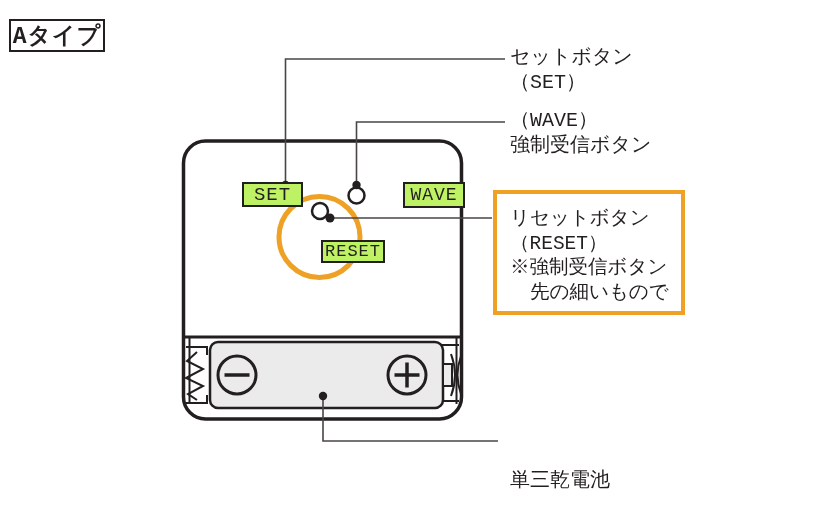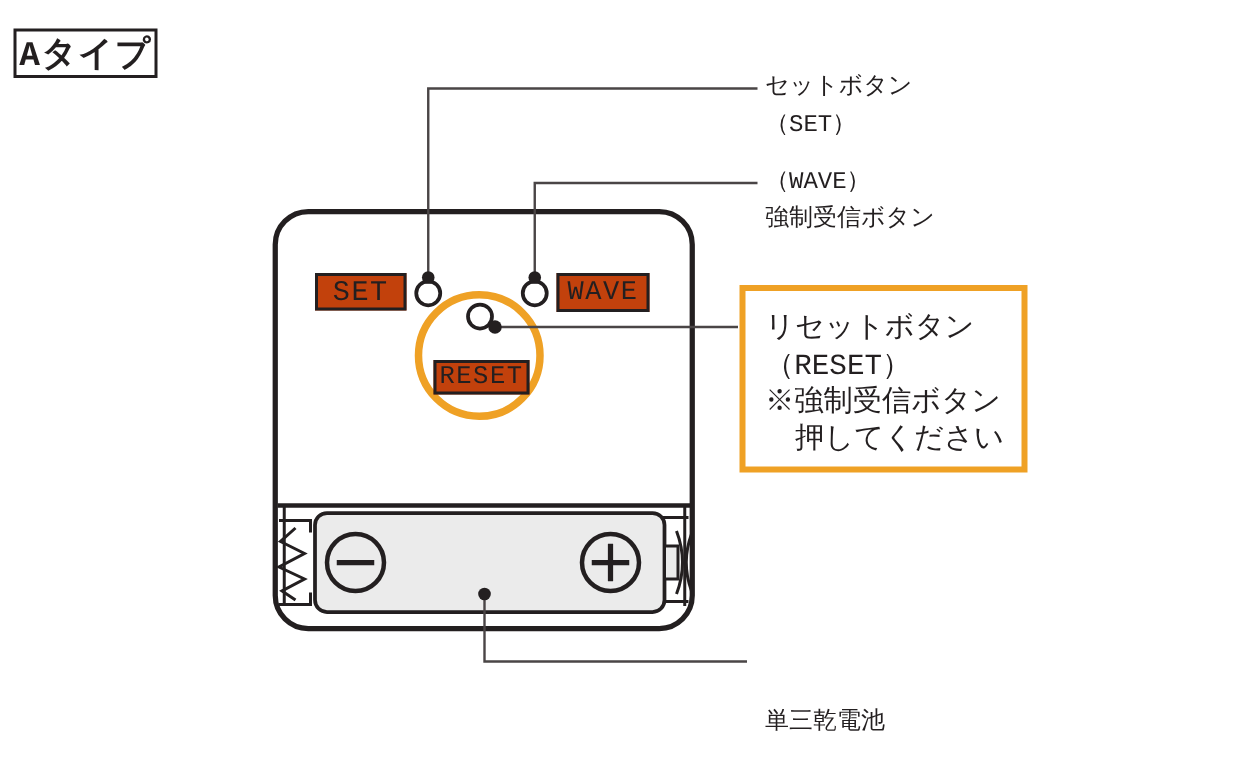--- a/index.html
+++ b/index.html
@@ -17,30 +17,31 @@
   .abs{position:absolute;box-sizing:border-box;}
   
   .stroke{stroke:var(--outline);fill:none;}
   .fill-dot{fill:var(--outline);stroke:none;}
   .body-rect{fill:#fff;stroke:var(--outline);}
   .battery-rect{fill:var(--battery-fill);stroke:var(--outline);}
   .leader{stroke:var(--leader);stroke-width:1.6;fill:none;}
   .hl{stroke:var(--highlight);fill:none;}
   
   .plate{
-    border:2px solid var(--outline);background:#c2410c;
+    border:2px solid var(--outline);background:#bef264;
     display:flex;align-items:center;justify-content:center;
     letter-spacing:1px;
+    margin-left:32px;
   }
   .type-badge{
     border:2.5px solid var(--outline);background:#fff;
     display:flex;align-items:center;justify-content:center;
     font-size:23px;font-weight:600;letter-spacing:1px;
   }
-  .ann{font-size:16px;line-height:24.5px;white-space:nowrap;}
+  .ann{font-size:20px;line-height:24.5px;white-space:nowrap;}
   .orange-note{
     border:4.5px solid var(--highlight);background:#fff;
     padding:13px 0 0 13px;font-size:19.5px;line-height:24.5px;white-space:nowrap;
   }
   .indent{padding-left:20px;}
 </style>
 </head>
 <body>
 
 <div class="canvas">
@@ -110,20 +111,20 @@
 
   <div class="abs ann" style="left:510px;top:109px;">
     <div>（WAVE）</div>
     <div>強制受信ボタン</div>
   </div>
 
   <div class="abs orange-note" style="left:493px;top:190px;width:192px;height:125px;">
     <div>リセットボタン</div>
     <div>（RESET）</div>
     <div>※強制受信ボタン</div>
-    <div class="indent">押してください</div>
+    <div class="indent">先の細いもので</div>
   </div>
 
   <div class="abs ann" style="left:510px;top:428px;margin-top:41px;">
     <div>単三乾電池</div>
   </div>
 
 </div>
 
 </body></html>

